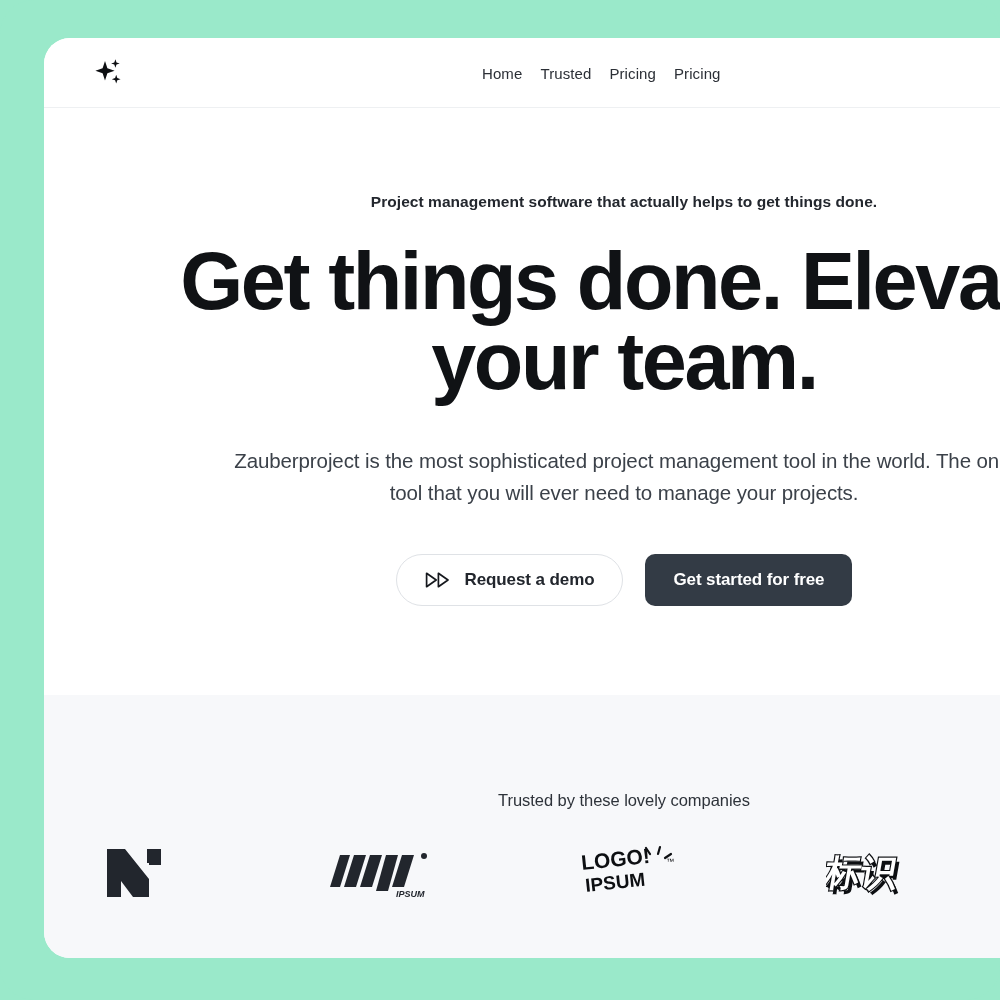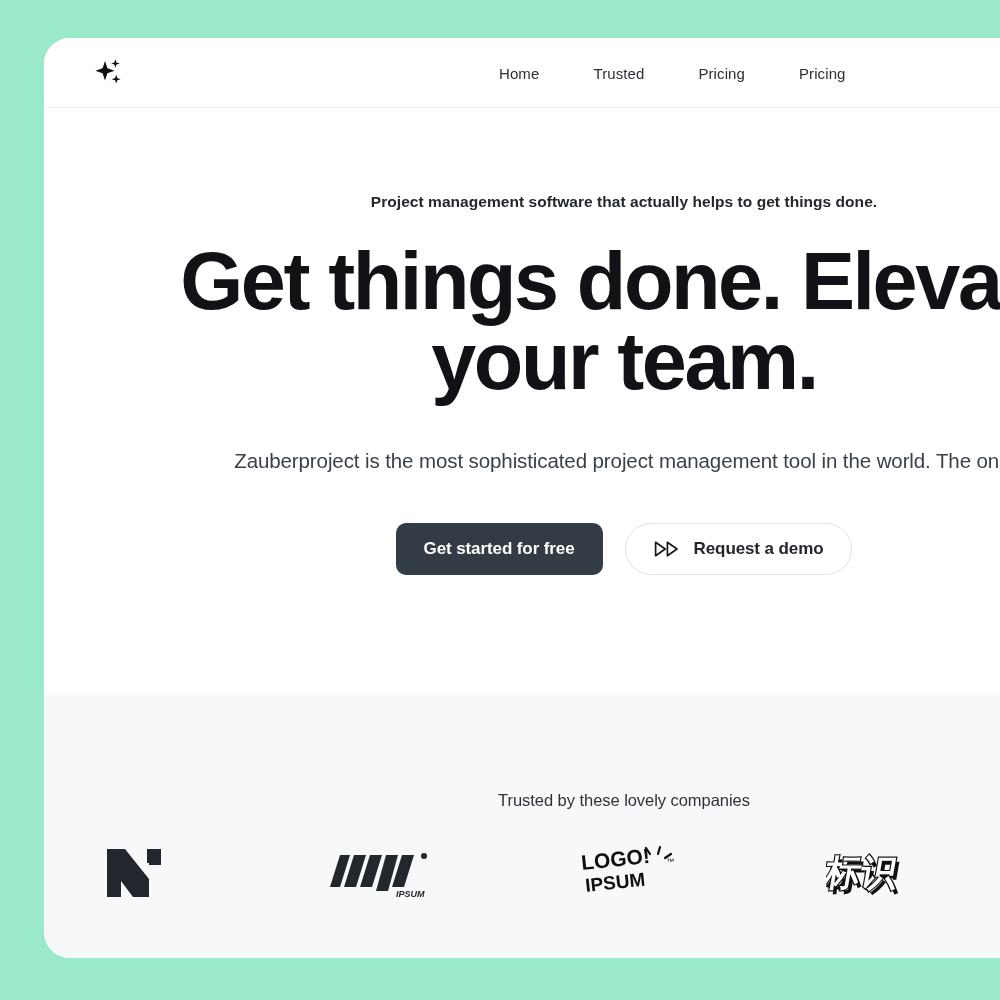--- a/index.html
+++ b/index.html
@@ -51,25 +51,25 @@
     position: absolute;
     left: 48px;
     top: 50%;
     transform: translateY(-50%);
     width: 34px; height: 34px;
     display: block;
   }
 
   #primary-nav {
     position: absolute;
-    left: 455px;
+    left: 438px;
     top: 50%;
     transform: translateY(-50%);
     display: flex;
-    gap: 54px;
+    gap: 18px;
   }
 
   .nav-link {
     font-size: 15px;
     color: #2b2f36;
     text-decoration: none;
     letter-spacing: 0.1px;
     white-space: nowrap;
   }
 
@@ -212,36 +212,37 @@
 
     <p id="hero-eyebrow">Project management software that actually helps to get things done.</p>
 
     <h1 id="hero-headline">
       <span>Get things done. Elevate</span><br>
       <span>your team.</span>
     </h1>
 
     <p id="hero-subtext">
       <span>Zauberproject is the most sophisticated project management tool in the world. The only</span><br>
+      <span>tool that you will ever need to manage your projects.</span>
     </p>
 
     <div id="hero-actions">
-
-      <button id="start-button">
-        <span>Get started for free</span>
-      </button>
 
       <button id="demo-button">
         <span style="display:inline-flex;">
           <svg viewBox="0 0 26 16" width="26" height="16">
             <path d="M1.6 1.3 L11.2 8 L1.6 14.7 Z" fill="none" stroke="#15181d" stroke-width="1.7" stroke-linejoin="round"></path>
             <path d="M13.4 1.3 L23 8 L13.4 14.7 Z" fill="none" stroke="#15181d" stroke-width="1.7" stroke-linejoin="round"></path>
           </svg>
         </span>
         <span>Request a demo</span>
+      </button>
+
+      <button id="start-button">
+        <span>Get started for free</span>
       </button>
 
     </div>
 
   </section>
 
   <section id="trusted-section">
 
     <p id="trusted-heading">Trusted by these lovely companies</p>
 

